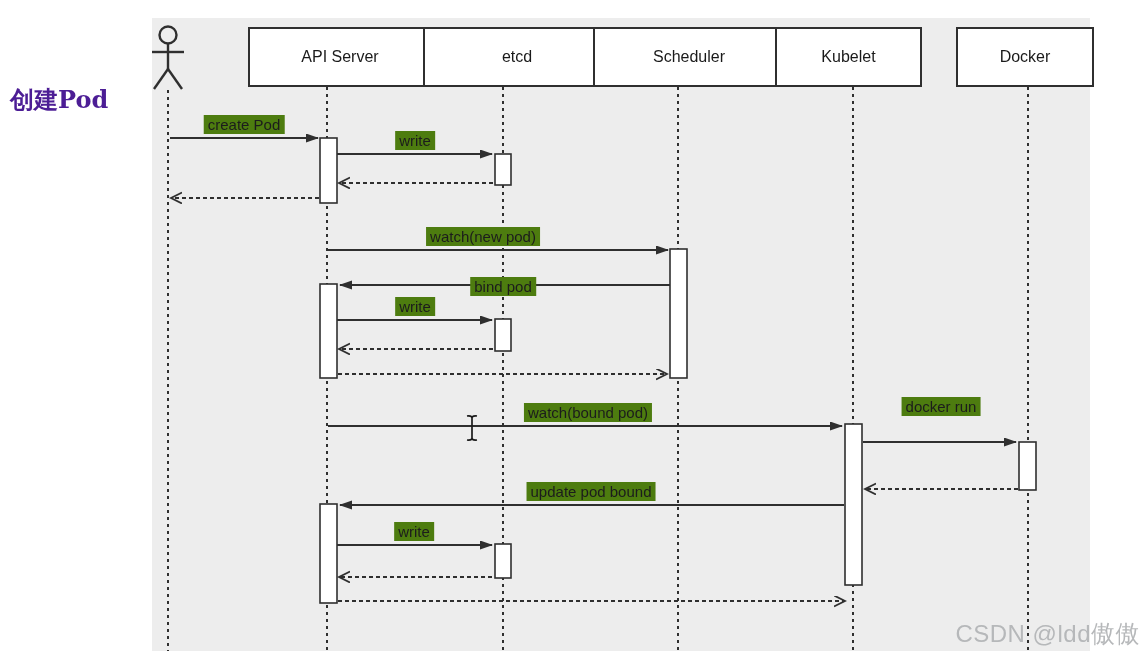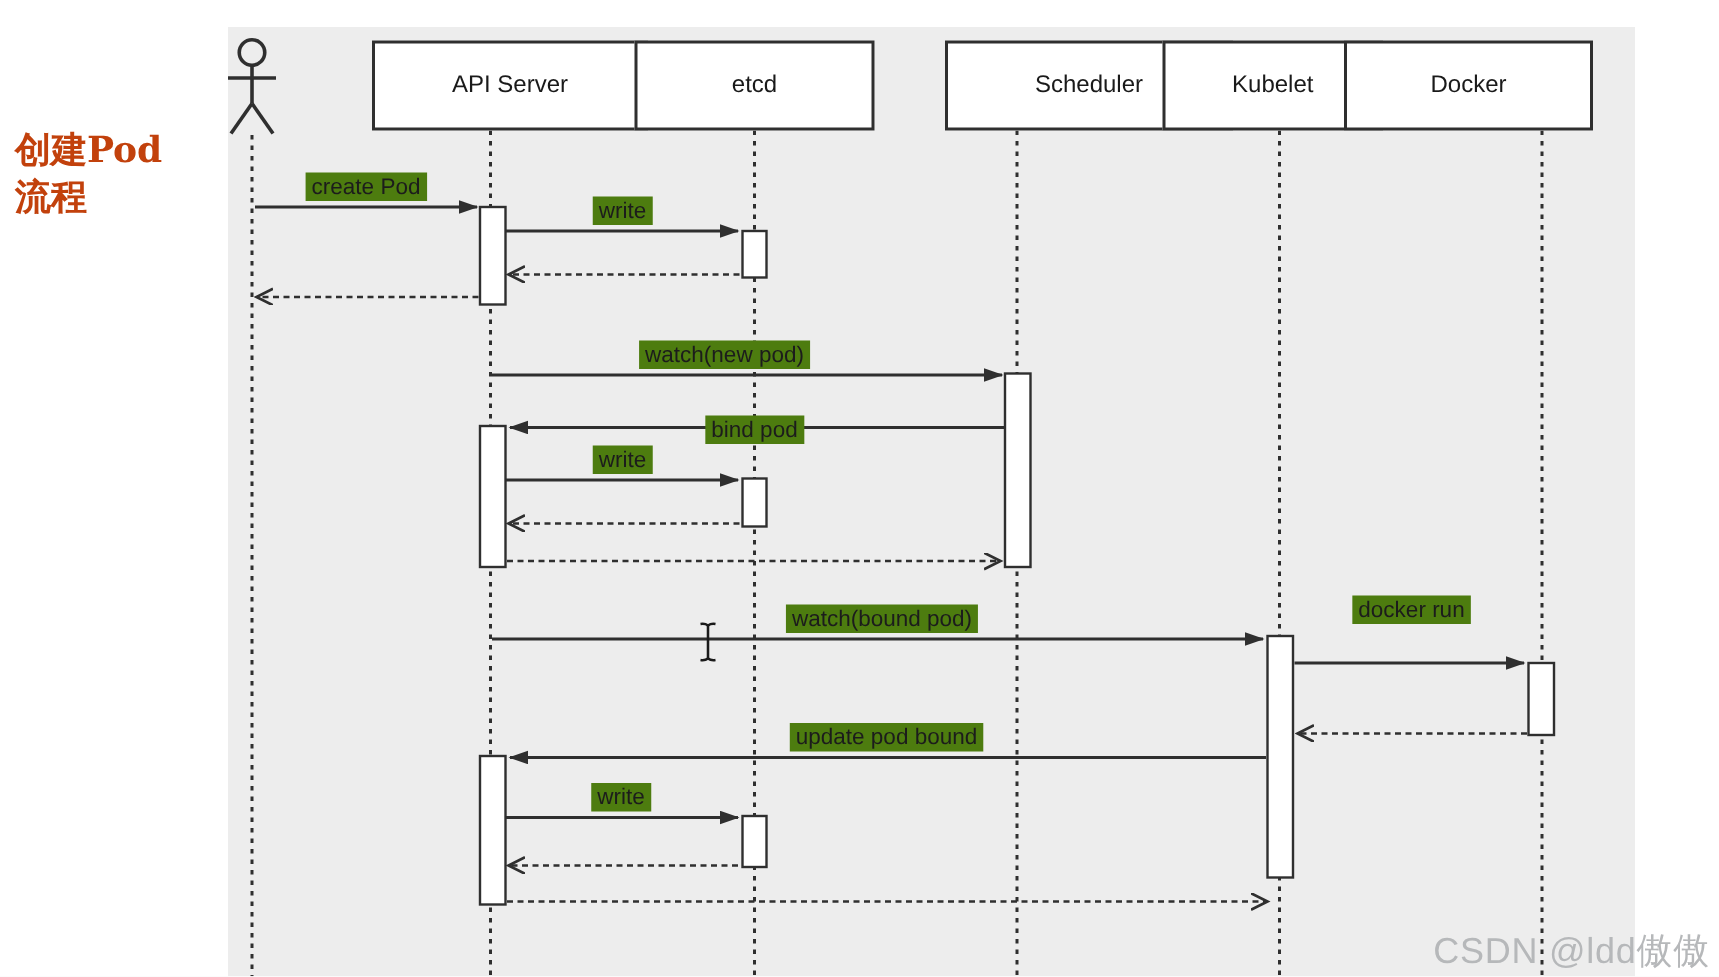--- a/index.html
+++ b/index.html
@@ -1,20 +1,20 @@
 <!DOCTYPE html>
 <html><head>
 <meta charset="utf-8">
 <style>
   html,body{margin:0;padding:0;background:#ffffff;}
   .screen{position:relative;width:1146px;height:651px;background:#ffffff;overflow:hidden;
           font-family:"Liberation Sans",sans-serif;}
   .gray-panel{position:absolute;left:152px;top:18px;width:938px;height:633px;background:#ededed;}
   .diag{position:absolute;left:0;top:0;}
-  .note{position:absolute;left:10px;top:84px;color:#c2410c;
+  .note{position:absolute;left:10px;top:84px;color:#4c1d95;
         font-family:"DejaVu Serif",serif;font-weight:bold;font-size:24px;line-height:31px;}
   .pbox{position:absolute;top:27px;height:60px;background:#ffffff;border:2px solid #2f2f2f;
         box-sizing:border-box;display:flex;align-items:center;justify-content:center;
         font-size:16px;color:#1a1a1a;}
   .mlabel{position:absolute;transform:translate(-50%,-100%);white-space:nowrap;
           font-size:15px;color:#1c1c1c;background:#4d7c0f;padding:0 4px;line-height:19px;}
   .watermark{position:absolute;right:6px;top:618px;font-size:24px;color:#b6b8ba;
              letter-spacing:.5px;}
   .act{fill:#ffffff;stroke:#2f2f2f;stroke-width:1.6;}
   .life{stroke:#2f2f2f;stroke-width:2;stroke-dasharray:3 4;fill:none;}
@@ -24,21 +24,20 @@
 </style>
 </head>
 <body>
 
 <div class="screen">
 
   <div class="gray-panel"></div>
 
   <div class="note">
     <div>创建Pod</div>
-    <div>流程</div>
   </div>
 
   <svg class="diag" width="1146" height="651" viewBox="0 0 1146 651">
     <defs>
       <marker id="mFilled" markerWidth="14" markerHeight="10" refX="12" refY="4.5" orient="auto" markerUnits="userSpaceOnUse">
         <path d="M0,0 L13,4.5 L0,9 Z" fill="#2f2f2f"></path>
       </marker>
       <marker id="mOpen" markerWidth="13" markerHeight="13" refX="10" refY="5.5" orient="auto" markerUnits="userSpaceOnUse">
         <path d="M0,0 L11,5.5 L0,11" fill="none" stroke="#2f2f2f" stroke-width="1.8"></path>
       </marker>
@@ -95,30 +94,30 @@
     <g stroke="#1a1a1a" stroke-width="1.7" fill="none">
       <line x1="472" y1="417" x2="472" y2="439"></line>
       <path d="M467,416 Q470,415.5 472,417 Q474,415.5 477,416"></path>
       <path d="M467,440 Q470,440.5 472,439 Q474,440.5 477,440"></path>
     </g>
   </svg>
 
   <div class="pbox" style="left:248px;width:184px">
     <span>API Server</span>
   </div>
-  <div class="pbox" style="left:423px;width:160px">
+  <div class="pbox" style="left:423px;width:188px">
     <span>etcd</span>
   </div>
-  <div class="pbox" style="left:630px;width:192px">
+  <div class="pbox" style="left:593px;width:192px">
     <span>Scheduler</span>
   </div>
   <div class="pbox" style="left:775px;width:147px">
     <span>Kubelet</span>
   </div>
-  <div class="pbox" style="left:896px;width:166px">
+  <div class="pbox" style="left:956px;width:138px">
     <span>Docker</span>
   </div>
 
   <div class="mlabel" style="left:244px;top:134px">create Pod</div>
   <div class="mlabel" style="left:415px;top:150px">write</div>
   <div class="mlabel" style="left:483px;top:246px">watch(new pod)</div>
   <div class="mlabel" style="left:503px;top:296px">bind pod</div>
   <div class="mlabel" style="left:415px;top:316px">write</div>
   <div class="mlabel" style="left:588px;top:422px">watch(bound pod)</div>
   <div class="mlabel" style="left:941px;top:416px">docker run</div>

